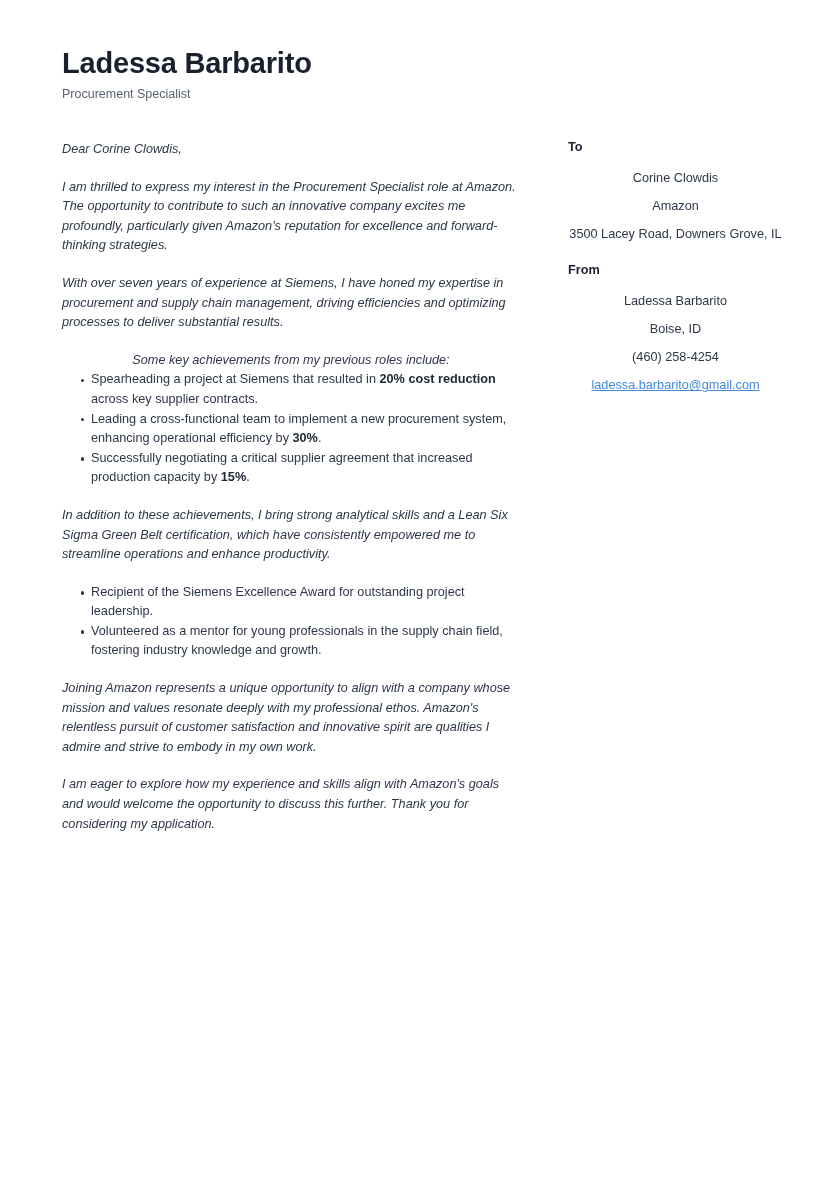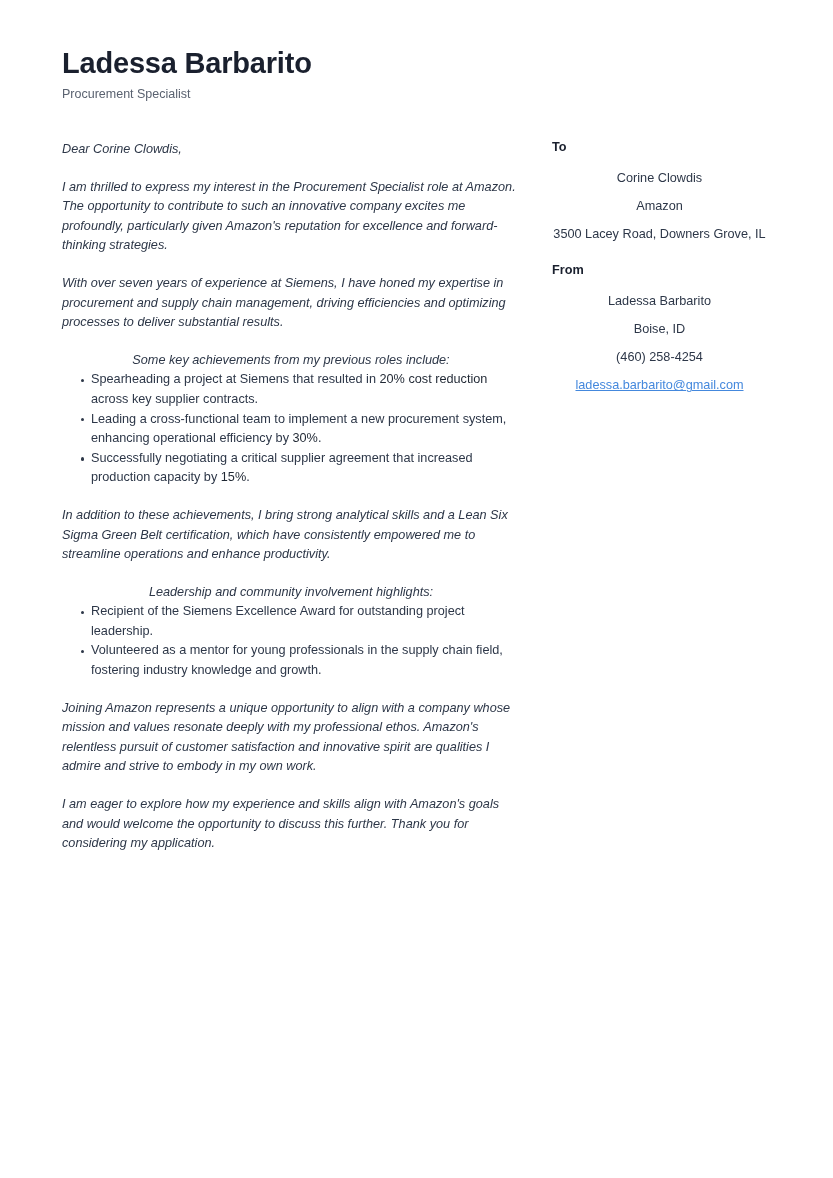--- a/index.html
+++ b/index.html
@@ -84,26 +84,26 @@
   .letter ul li::before {
     content: "";
     position: absolute;
     left: 19px;
     top: 8.5px;
     width: 3.4px;
     height: 3.4px;
     border-radius: 50%;
     background: #2d3748;
   }
-  b, strong { font-weight: normal; color: #1f2733; }
+  b, strong { font-weight: bold; color: #1f2733; }
 
   
   .sidebar {
     position: absolute;
-    left: 552px;
+    left: 568px;
     top: 0;
     width: 215px;
     font-size: 12.7px;
     line-height: 19.6px;
     color: #2d3748;
   }
   .sidebar-block { margin-bottom: 20px; }
   .sidebar-heading {
     font-size: 12.7px;
     font-weight: bold;
@@ -151,21 +151,20 @@
         <li>
           <span>Leading a cross-functional team to implement a new procurement system, enhancing operational efficiency by </span><b>30%</b><span>.</span>
         </li>
         <li>
           <span>Successfully negotiating a critical supplier agreement that increased production capacity by </span><b>15%</b><span>.</span>
         </li>
       </ul>
 
       <p>In addition to these achievements, I bring strong analytical skills and a Lean Six Sigma Green Belt certification, which have consistently empowered me to streamline operations and enhance productivity.</p>
 
-      <p class="tight">Leadership and community involvement highlights:</p>
       <ul>
         <li>
           <span>Recipient of the Siemens Excellence Award for outstanding project leadership.</span><b></b><span></span>
         </li>
         <li>
           <span>Volunteered as a mentor for young professionals in the supply chain field, fostering industry knowledge and growth.</span><b></b><span></span>
         </li>
       </ul>
 
       <p>Joining Amazon represents a unique opportunity to align with a company whose mission and values resonate deeply with my professional ethos. Amazon's relentless pursuit of customer satisfaction and innovative spirit are qualities I admire and strive to embody in my own work.</p>

